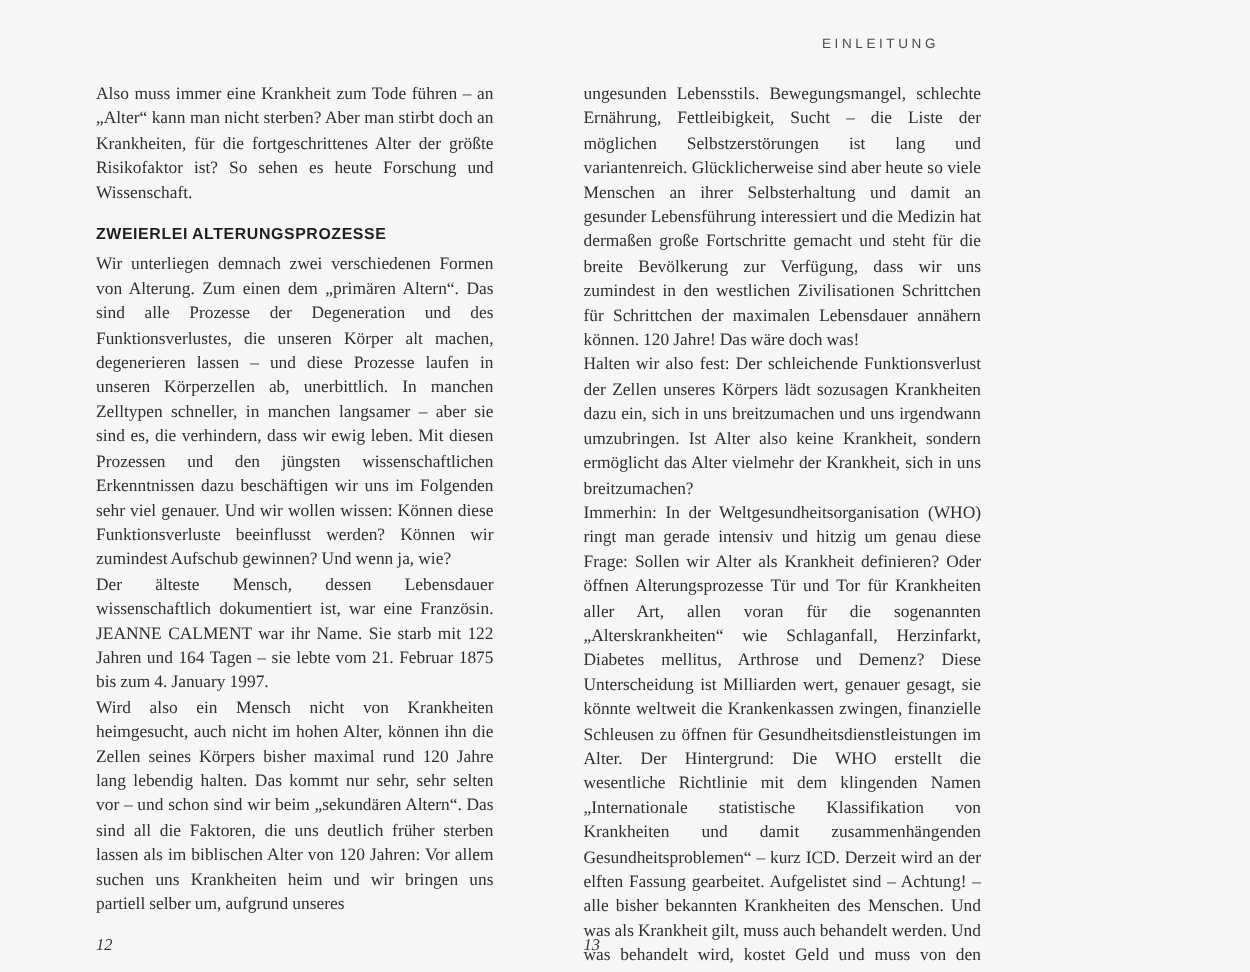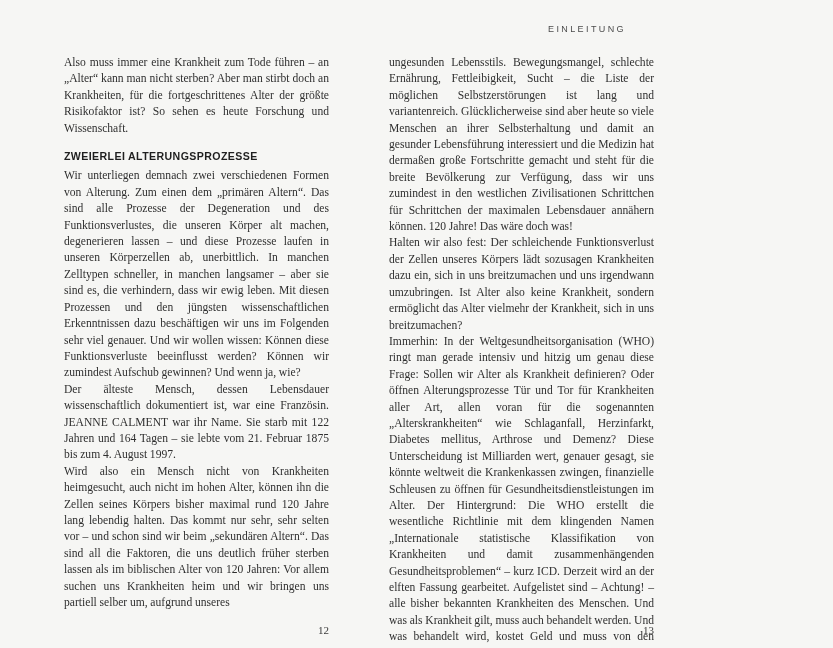--- a/index.html
+++ b/index.html
@@ -52,42 +52,43 @@
     font-size: 10.6px;
     font-weight: bold;
     letter-spacing: 0.4px;
     color: #1f1f1f;
     margin: 11px 0 4px 0;
     text-transform: uppercase;
   }
   .page-number {
     position: absolute;
     bottom: 12px;
-    left: 17px;
+    left: 0;
     right: 0;
-    text-align: right;
+    text-align: left;
     font-size: 11px;
     color: #3a3a3a;
+    font-style: italic;
   }
 </style>
 </head>
 <body>
 
 <div class="spread">
 
   <div class="running-head">Einleitung</div>
 
   <div class="pages">
 
     <div class="page">
       <div class="page-body">
         <p>Also muss immer eine Krankheit zum Tode führen – an „Alter“ kann man nicht sterben? Aber man stirbt doch an Krankheiten, für die fortgeschrittenes Alter der größte Risikofaktor ist? So sehen es heute Forschung und Wissenschaft.</p>
         <h2 class="section-heading">Zweierlei Alterungsprozesse</h2>
         <p>Wir unterliegen demnach zwei verschiedenen Formen von Alterung. Zum einen dem „primären Altern“. Das sind alle Prozesse der Degeneration und des Funktionsverlustes, die unseren Körper alt machen, degenerieren lassen – und diese Prozesse laufen in unseren Körperzellen ab, unerbittlich. In manchen Zelltypen schneller, in manchen langsamer – aber sie sind es, die verhindern, dass wir ewig leben. Mit diesen Prozessen und den jüngsten wissenschaftlichen Erkenntnissen dazu beschäftigen wir uns im Folgenden sehr viel genauer. Und wir wollen wissen: Können diese Funktionsverluste beeinflusst werden? Können wir zumindest Aufschub gewinnen? Und wenn ja, wie?</p>
-        <p>Der älteste Mensch, dessen Lebensdauer wissenschaftlich dokumentiert ist, war eine Französin. JEANNE CALMENT war ihr Name. Sie starb mit 122 Jahren und 164 Tagen – sie lebte vom 21. Februar 1875 bis zum 4. August 1997.</p>
+        <p>Der älteste Mensch, dessen Lebensdauer wissenschaftlich dokumentiert ist, war eine Französin. JEANNE CALMENT war ihr Name. Sie starb mit 122 Jahren und 164 Tagen – sie lebte vom 21. Februar 1875 bis zum 4. January 1997.</p>
         <p>Wird also ein Mensch nicht von Krankheiten heimgesucht, auch nicht im hohen Alter, können ihn die Zellen seines Körpers bisher maximal rund 120 Jahre lang lebendig halten. Das kommt nur sehr, sehr selten vor – und schon sind wir beim „sekundären Altern“. Das sind all die Faktoren, die uns deutlich früher sterben lassen als im biblischen Alter von 120 Jahren: Vor allem suchen uns Krankheiten heim und wir bringen uns partiell selber um, aufgrund unseres</p>
       </div>
       <div class="page-number">12</div>
     </div>
 
     <div class="page">
       <div class="page-body">
         <p>ungesunden Lebensstils. Bewegungsmangel, schlechte Ernährung, Fettleibigkeit, Sucht – die Liste der möglichen Selbstzerstörungen ist lang und variantenreich. Glücklicherweise sind aber heute so viele Menschen an ihrer Selbsterhaltung und damit an gesunder Lebensführung interessiert und die Medizin hat dermaßen große Fortschritte gemacht und steht für die breite Bevölkerung zur Verfügung, dass wir uns zumindest in den westlichen Zivilisationen Schrittchen für Schrittchen der maximalen Lebensdauer annähern können. 120 Jahre! Das wäre doch was!</p>
         <p>Halten wir also fest: Der schleichende Funktionsverlust der Zellen unseres Körpers lädt sozusagen Krankheiten dazu ein, sich in uns breitzumachen und uns irgendwann umzubringen. Ist Alter also keine Krankheit, sondern ermöglicht das Alter vielmehr der Krankheit, sich in uns breitzumachen?</p>
         <p>Immerhin: In der Weltgesundheitsorganisation (WHO) ringt man gerade intensiv und hitzig um genau diese Frage: Sollen wir Alter als Krankheit definieren? Oder öffnen Alterungsprozesse Tür und Tor für Krankheiten aller Art, allen voran für die sogenannten „Alterskrankheiten“ wie Schlaganfall, Herzinfarkt, Diabetes mellitus, Arthrose und Demenz? Diese Unterscheidung ist Milliarden wert, genauer gesagt, sie könnte weltweit die Krankenkassen zwingen, finanzielle Schleusen zu öffnen für Gesundheitsdienstleistungen im Alter. Der Hintergrund: Die WHO erstellt die wesentliche Richtlinie mit dem klingenden Namen „Internationale statistische Klassifikation von Krankheiten und damit zusammenhängenden Gesundheitsproblemen“ – kurz ICD. Derzeit wird an der elften Fassung gearbeitet. Aufgelistet sind – Achtung! – alle bisher bekannten Krankheiten des Menschen. Und was als Krankheit gilt, muss auch behandelt werden. Und was behandelt wird, kostet Geld und muss von den Kostenträgern mehr oder weniger erstattet werden. Jede bislang bekannte Krankheit erhält von der ICD einen Code. Jetzt geht es also darum, ob „Alter“ einen Code bekommen soll.</p>

